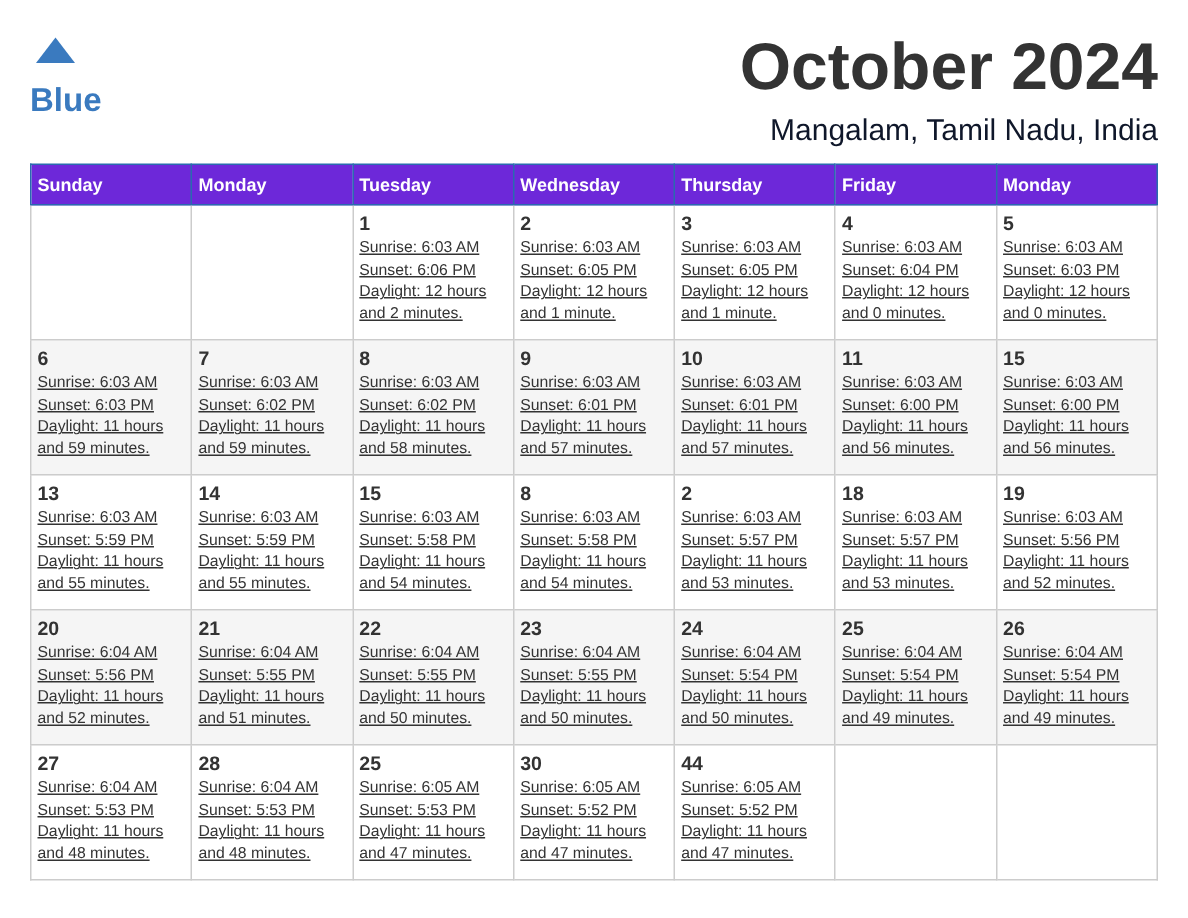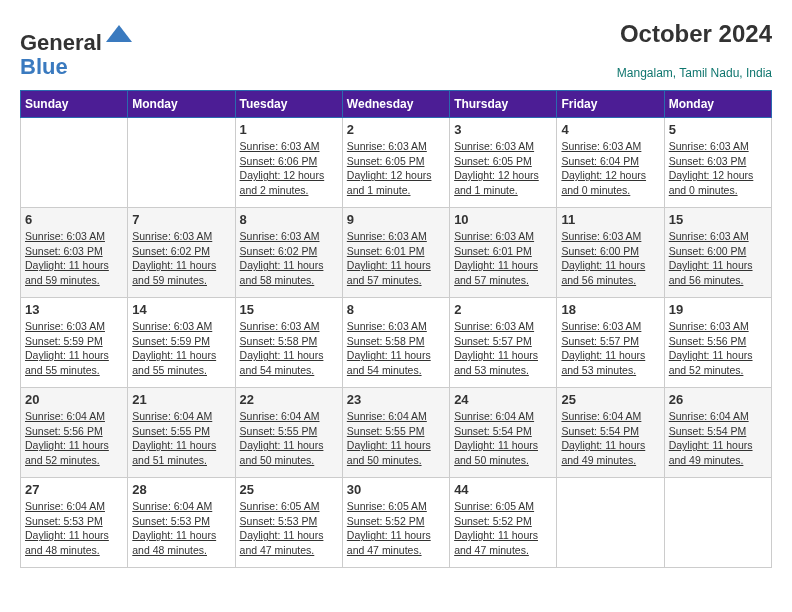--- a/index.html
+++ b/index.html
@@ -29,36 +29,36 @@
     .logo-blue { color: #3a7abf; }
     .logo-icon {
       width: 30px;
       height: 30px;
       margin-left: 2px;
     }
     .title-section {
       text-align: right;
     }
     .month-title {
-      font-size: 24px;
+      font-size: 44px;
       font-weight: bold;
       color: #333;
     }
     .location {
-      font-size: 12px;
-      color: #0f766e;
-      margin-top: 18px;
+      font-size: 20px;
+      color: #0f172a;
+      margin-top: 6px;
     }
     .calendar {
       width: 100%;
       border-collapse: collapse;
       font-size: 11px;
     }
     .calendar th {
-      background-color: #4c1d95;
+      background-color: #6d28d9;
       color: #fff;
       padding: 6px 4px;
       text-align: left;
       font-size: 12px;
       font-weight: bold;
       border: 1px solid #2a6aaf;
     }
     .calendar td {
       border: 1px solid #ccc;
       vertical-align: top;
@@ -87,21 +87,21 @@
       background: #fff !important;
     }
   </style>
 </head>
 <body>
 
 <div class="header">
   <div class="logo">
     <div>
       <div class="logo-text">
-        <span class="logo-general">General</span><svg class="logo-icon" viewBox="0 0 30 30">
+        <svg class="logo-icon" viewBox="0 0 30 30">
           <polygon points="15,5 28,22 2,22" fill="#3a7abf"></polygon>
         </svg>
       </div>
       <div class="logo-text">
         <span class="logo-blue">Blue</span>
       </div>
     </div>
   </div>
   <div class="title-section">
     <div class="month-title">October 2024</div>

